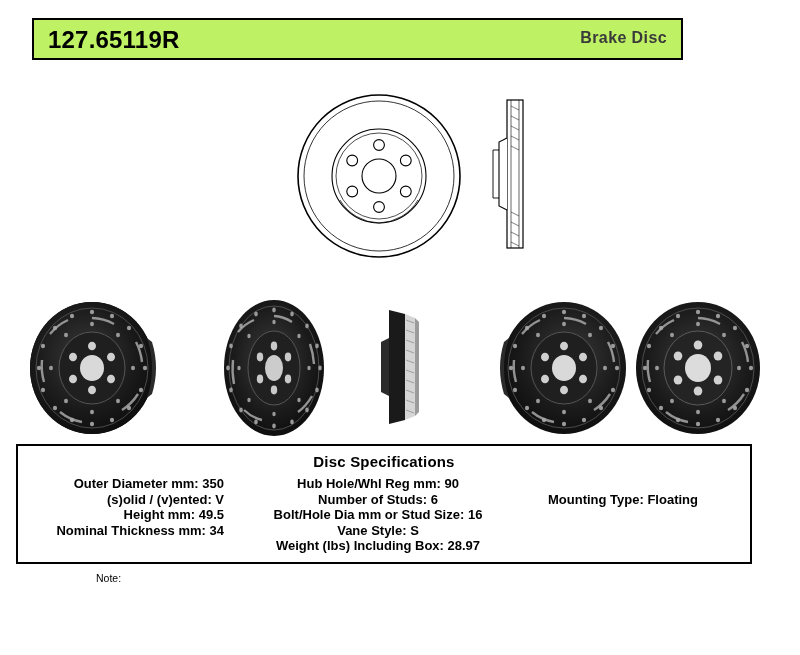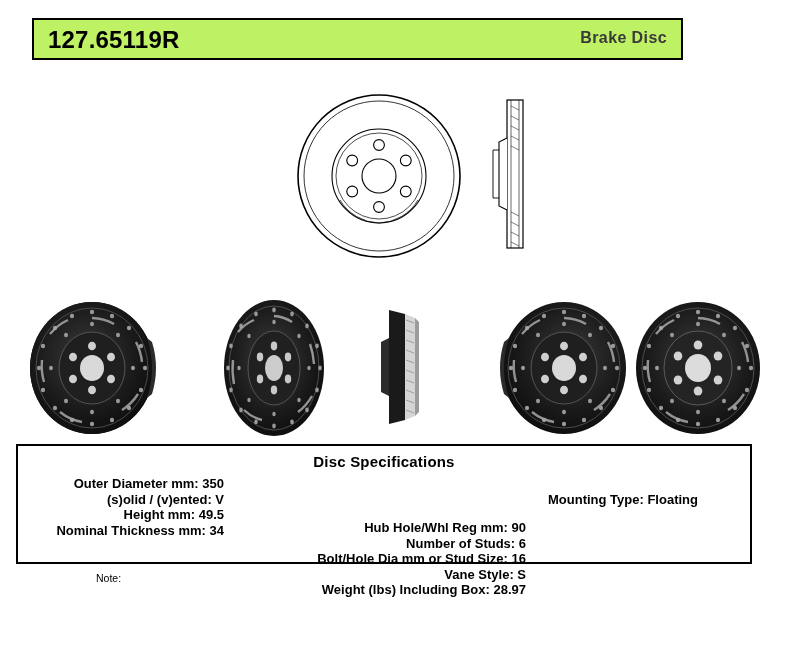--- a/index.html
+++ b/index.html
@@ -130,23 +130,22 @@
     font-weight: bold;
     line-height: 15.5px;
   }
   .col-1 {
     width: 212px;
     text-align: right;
     padding-right: 6px;
   }
   .col-2 {
     width: 300px;
-    text-align: right;
+    text-align: center;
     padding-right: 4px;
-    margin-top: 44px;
   }
   .col-3 {
     width: 220px;
     text-align: left;
     padding-left: 18px;
     margin-top: 16px;
   }
   .spec-line { white-space: nowrap; }
 
   .note {

